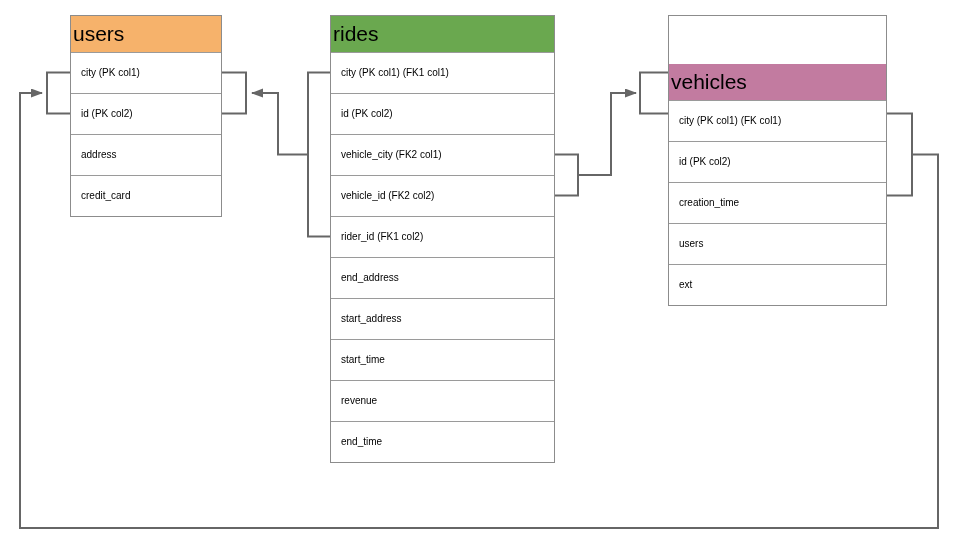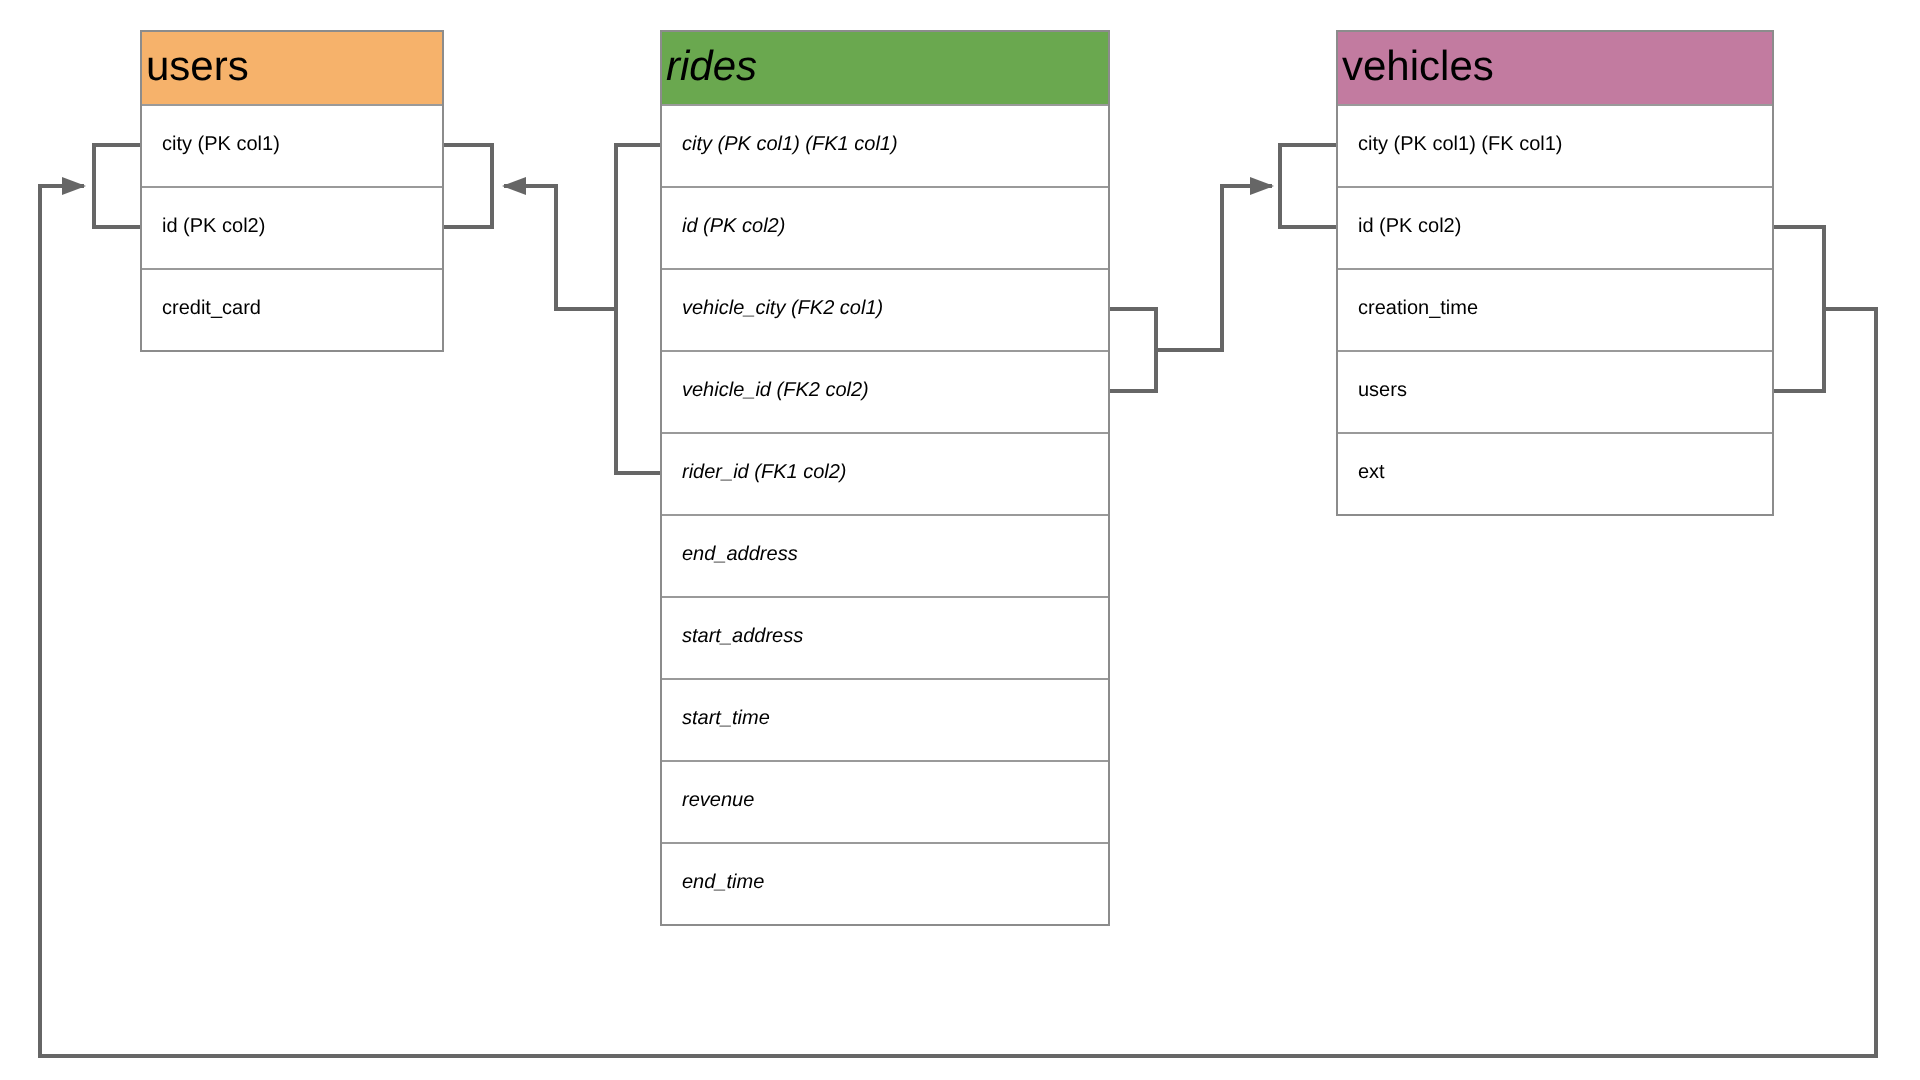--- a/index.html
+++ b/index.html
@@ -13,21 +13,21 @@
   }
   .thead{
     box-sizing:border-box;height:36px;line-height:36px;padding-left:2px;
     font-size:21px;color:#000;
   }
   .trow{
     box-sizing:border-box;height:41px;line-height:40px;padding-left:10px;
     border-top:1px solid #9a9a9a;font-size:10px;background:#fff;white-space:nowrap;
   }
   #tbl-users{left:70px;top:15px;width:152px;}
-  #tbl-rides{left:330px;top:15px;width:225px;font-style:italic;}
+  #tbl-rides{left:330px;top:15px;width:225px;}
   #tbl-vehicles{left:668px;top:15px;width:219px;}
   .conn{fill:none;stroke:#666666;stroke-width:2;}
 </style>
 </head>
 <body>
 
 <div class="canvas">
 
   <svg class="connectors" viewBox="0 0 960 540" xmlns="http://www.w3.org/2000/svg">
     <defs>
@@ -52,39 +52,40 @@
       <path class="conn" d="M886,113.5 H912 V195.5 H886"></path>
       <path class="conn" d="M70,72.5 H47 V113.5 H70"></path>
       <path class="conn" d="M912,154.5 H938 V528 H20 V93 H42" marker-end="url(#arrow)"></path>
     </g>
   </svg>
 
   <div class="er-table" id="tbl-users">
     <div class="thead" style="background: rgb(246, 178, 107);">users</div>
     <div class="trow">city (PK col1)</div>
     <div class="trow">id (PK col2)</div>
+    <div class="trow">address</div>
     <div class="trow">credit_card</div>
   </div>
 
   <div class="er-table" id="tbl-rides">
     <div class="thead" style="background: rgb(106, 168, 79);">rides</div>
     <div class="trow">city (PK col1) (FK1 col1)</div>
     <div class="trow">id (PK col2)</div>
     <div class="trow">vehicle_city (FK2 col1)</div>
     <div class="trow">vehicle_id (FK2 col2)</div>
     <div class="trow">rider_id (FK1 col2)</div>
     <div class="trow">end_address</div>
     <div class="trow">start_address</div>
     <div class="trow">start_time</div>
     <div class="trow">revenue</div>
     <div class="trow">end_time</div>
   </div>
 
   <div class="er-table" id="tbl-vehicles">
-    <div class="thead" style="background: rgb(194, 123, 160);">vehicles</div>
+    <div class="thead" style="background: rgb(194, 123, 160); margin-top: 48px;">vehicles</div>
     <div class="trow">city (PK col1) (FK col1)</div>
     <div class="trow">id (PK col2)</div>
     <div class="trow">creation_time</div>
     <div class="trow">users</div>
     <div class="trow">ext</div>
   </div>
 
 </div>
 
 </body></html>

